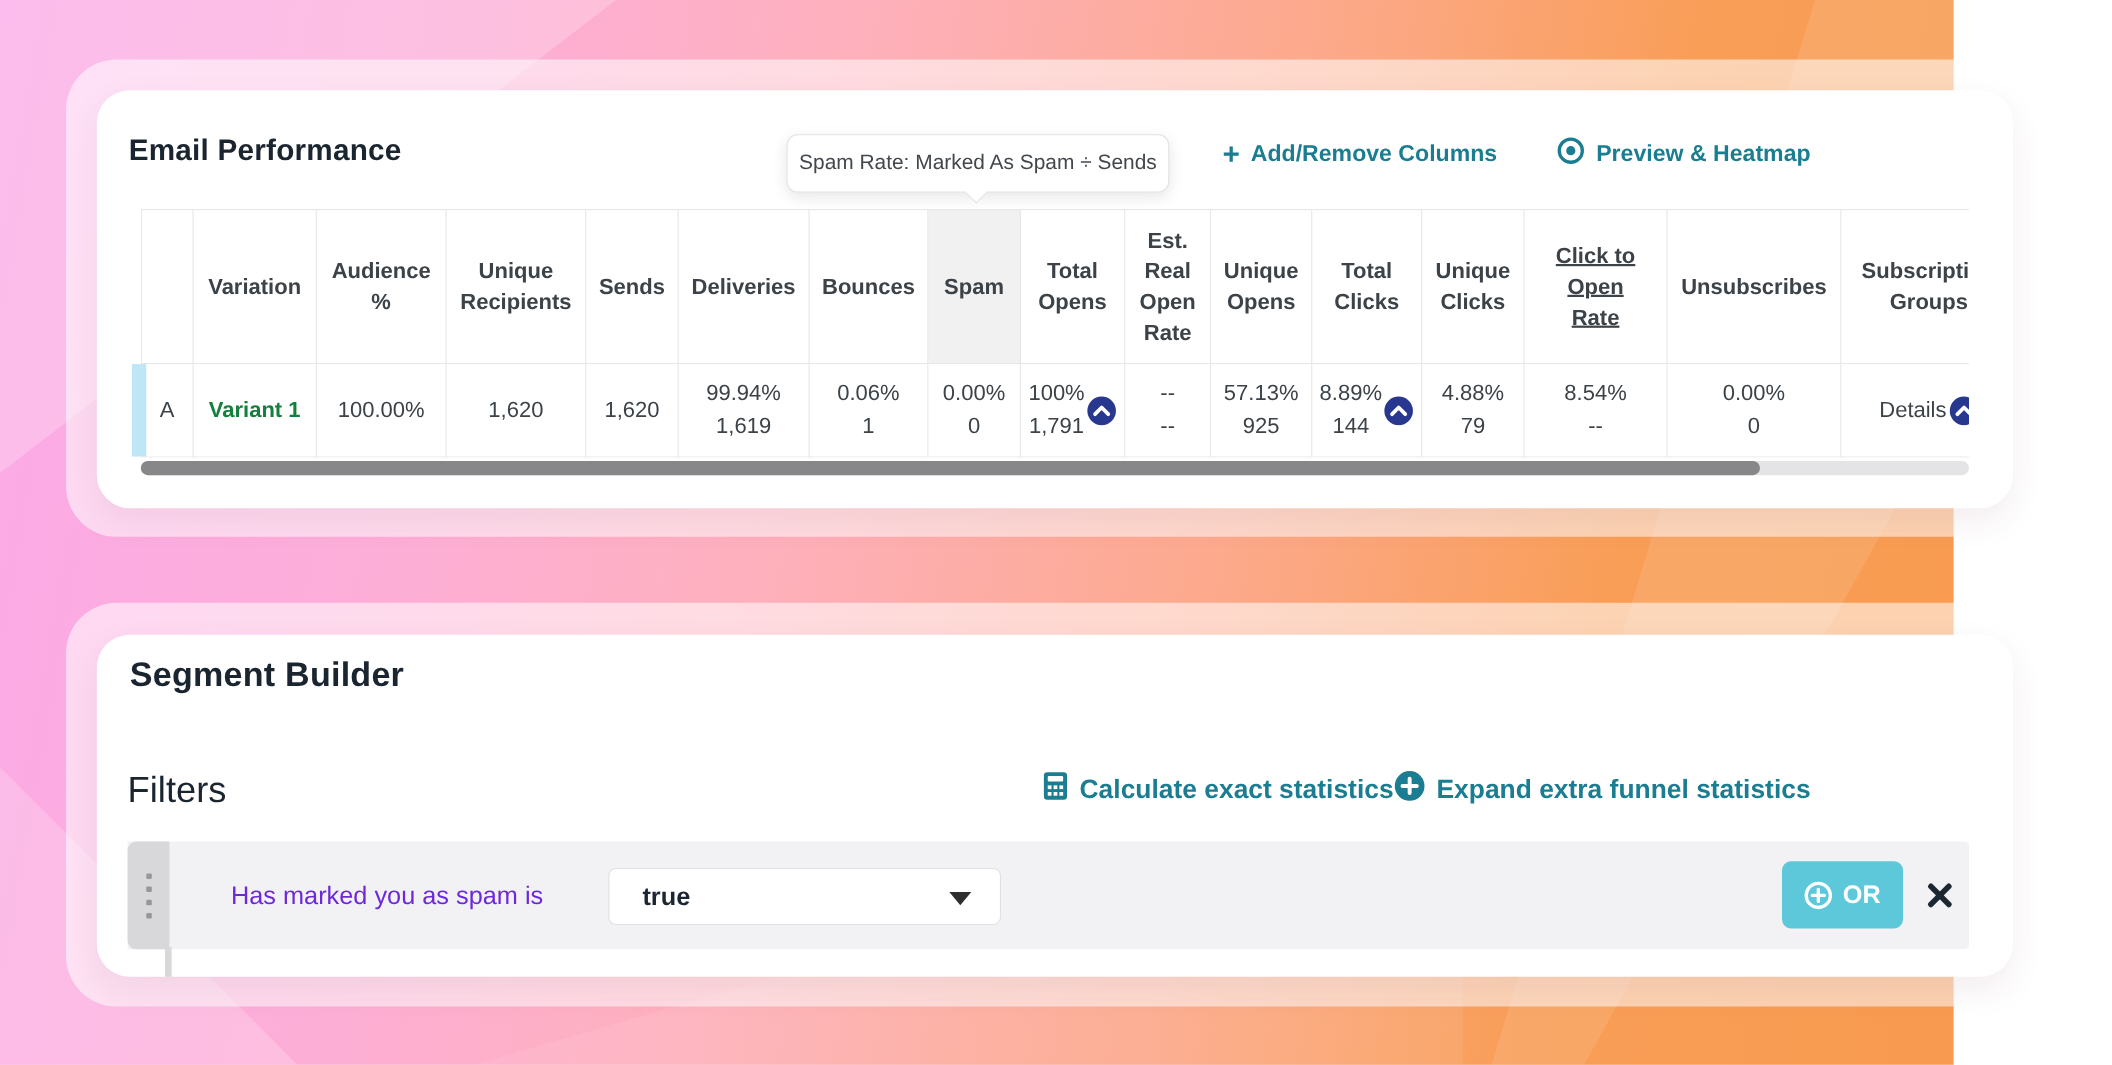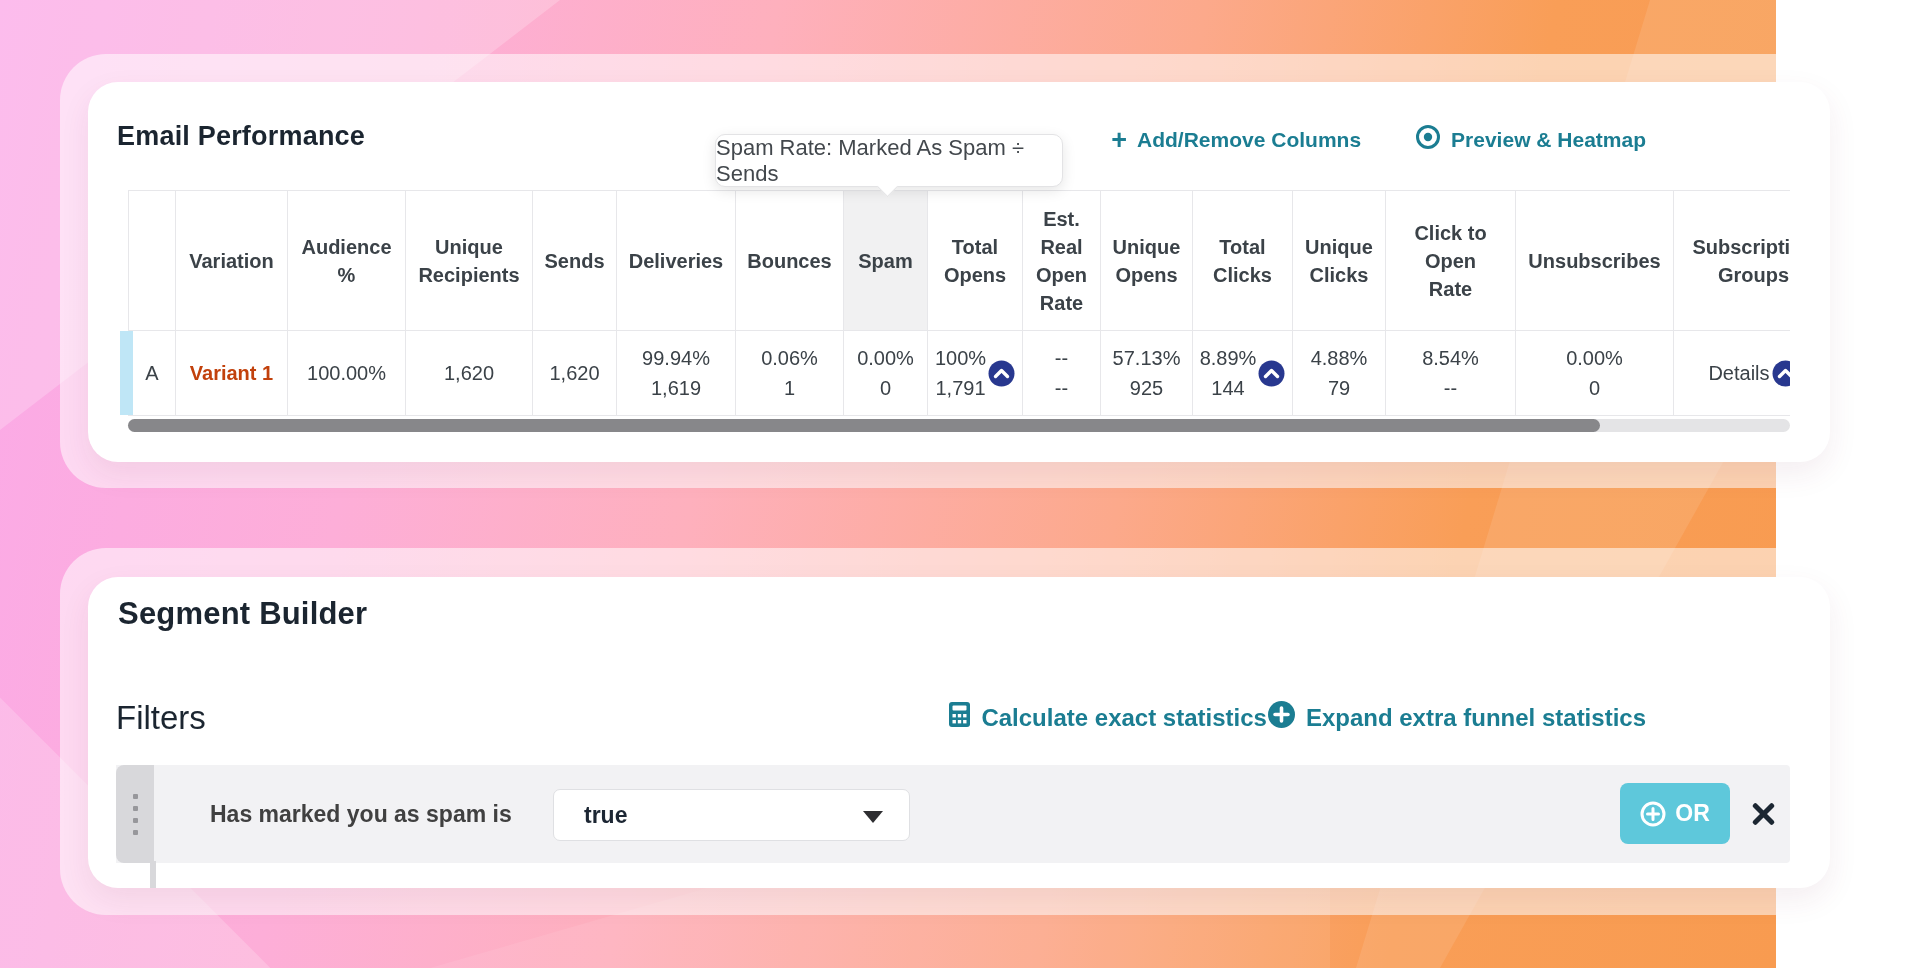--- a/index.html
+++ b/index.html
@@ -33,45 +33,45 @@
   .actions1 .tbtn { font-size:21px; }
   .actions2 .tbtn { font-size:24px; }
   .plus-glyph { font-size:27px; font-weight:800; line-height:20px; }
 
   
   .table-wrap { position:absolute; left:128px; top:190px; width:1662px; height:226px; overflow:hidden; }
   table { border-collapse:collapse; table-layout:fixed; width:1705px; background:#fff; }
   th, td { border:1px solid #e7e7ea; text-align:center; vertical-align:middle; }
   th { height:140px; font-size:20px; font-weight:600; color:#3b4248; line-height:28px; padding:0 4px; background:#fff; }
   th.hl { background:#f1f1f2; }
-  th.p-wide { padding:0 19px; }
+  th.p-wide { padding:0 19px;text-decoration:underline; }
   td { height:85px; font-size:20px; font-weight:400; color:#3b4248; line-height:30px; padding:0 4px; }
-  .link { color:#c2410c; font-weight:600; cursor:pointer; }
+  .link { color:#15803d; font-weight:600; cursor:pointer; }
   .cell2 { display:flex; align-items:center; justify-content:center; }
   .cell2 .lines { display:flex; flex-direction:column; }
   .chev { width:27px; height:27px; flex:0 0 auto; margin-left:2px; cursor:pointer; }
   .row-accent { position:absolute; left:120px; top:331px; width:13px; height:84px; background:#bfe6f6; }
 
   .hscroll { position:absolute; left:128px; top:419px; width:1662px; height:13px; background:#e4e4e6; border-radius:7px; }
   .hscroll .thumb { position:absolute; left:0; top:0; width:1472px; height:13px; background:#87878a; border-radius:7px; cursor:pointer; }
 
   
   .tooltip { position:absolute; left:715px; top:122px; width:348px; height:53px; background:#fff; border:1px solid #e3e3e5;
     border-radius:10px; box-shadow:0 4px 14px rgba(0,0,0,.10); display:flex; align-items:center; justify-content:center;
-    font-size:22px; color:#43484d; z-index:5;margin-top:12px; }
+    font-size:19px; color:#43484d; z-index:5; }
   .tooltip .arrow { position:absolute; left:164px; bottom:-8px; width:15px; height:15px; background:#fff;
     border-right:1px solid #e3e3e5; border-bottom:1px solid #e3e3e5; transform:rotate(45deg); }
 
   
   .filter-row { position:absolute; left:116px; top:765px; width:1674px; height:98px; background:#f2f2f4; border-radius:0 4px 4px 0; }
   .drag-handle { position:absolute; left:0; top:0; width:38px; height:98px; background:#d8d8db; border-radius:8px 0 0 8px; cursor:grab;
     display:flex; flex-direction:column; align-items:center; justify-content:center; gap:7px; }
   .drag-handle i { width:5px; height:5px; background:#97979b; border-radius:1px; }
   .connector { position:absolute; left:150px; top:861px; width:6px; height:27px; background:#d8d8db; }
-  .cond-text { position:absolute; left:94px; top:0; height:98px; display:flex; align-items:center; font-size:23px; color:#404040;font-weight:bold; }
+  .cond-text { position:absolute; left:94px; top:0; height:98px; display:flex; align-items:center; font-size:23px; color:#6d28d9; }
   .dropdown { position:absolute; left:437px; top:24px; width:357px; height:52px; background:#fff; border:1px solid #dfe0e3;
     border-radius:7px; display:flex; align-items:center; cursor:pointer; }
   .dropdown .val { margin-left:30px; font-size:23px; font-weight:700; color:#1c2633; }
   .dropdown .caret { position:absolute; right:26px; top:21px; width:0; height:0;
     border-left:10px solid transparent; border-right:10px solid transparent; border-top:12px solid #2e2e31; }
   .or-btn { position:absolute; left:1504px; top:18px; width:110px; height:61px; background:#5ec8db; border-radius:8px;
     display:flex; align-items:center; justify-content:center; gap:9px; color:#fff; font-size:23px; font-weight:600; cursor:pointer; }
   .close-x { position:absolute; left:1634px; top:36px; width:26px; height:26px; cursor:pointer; }
   .close-x::before, .close-x::after { content:""; position:absolute; left:11px; top:-1px; width:5px; height:28px;
     background:#1c2732; border-radius:2px; }

